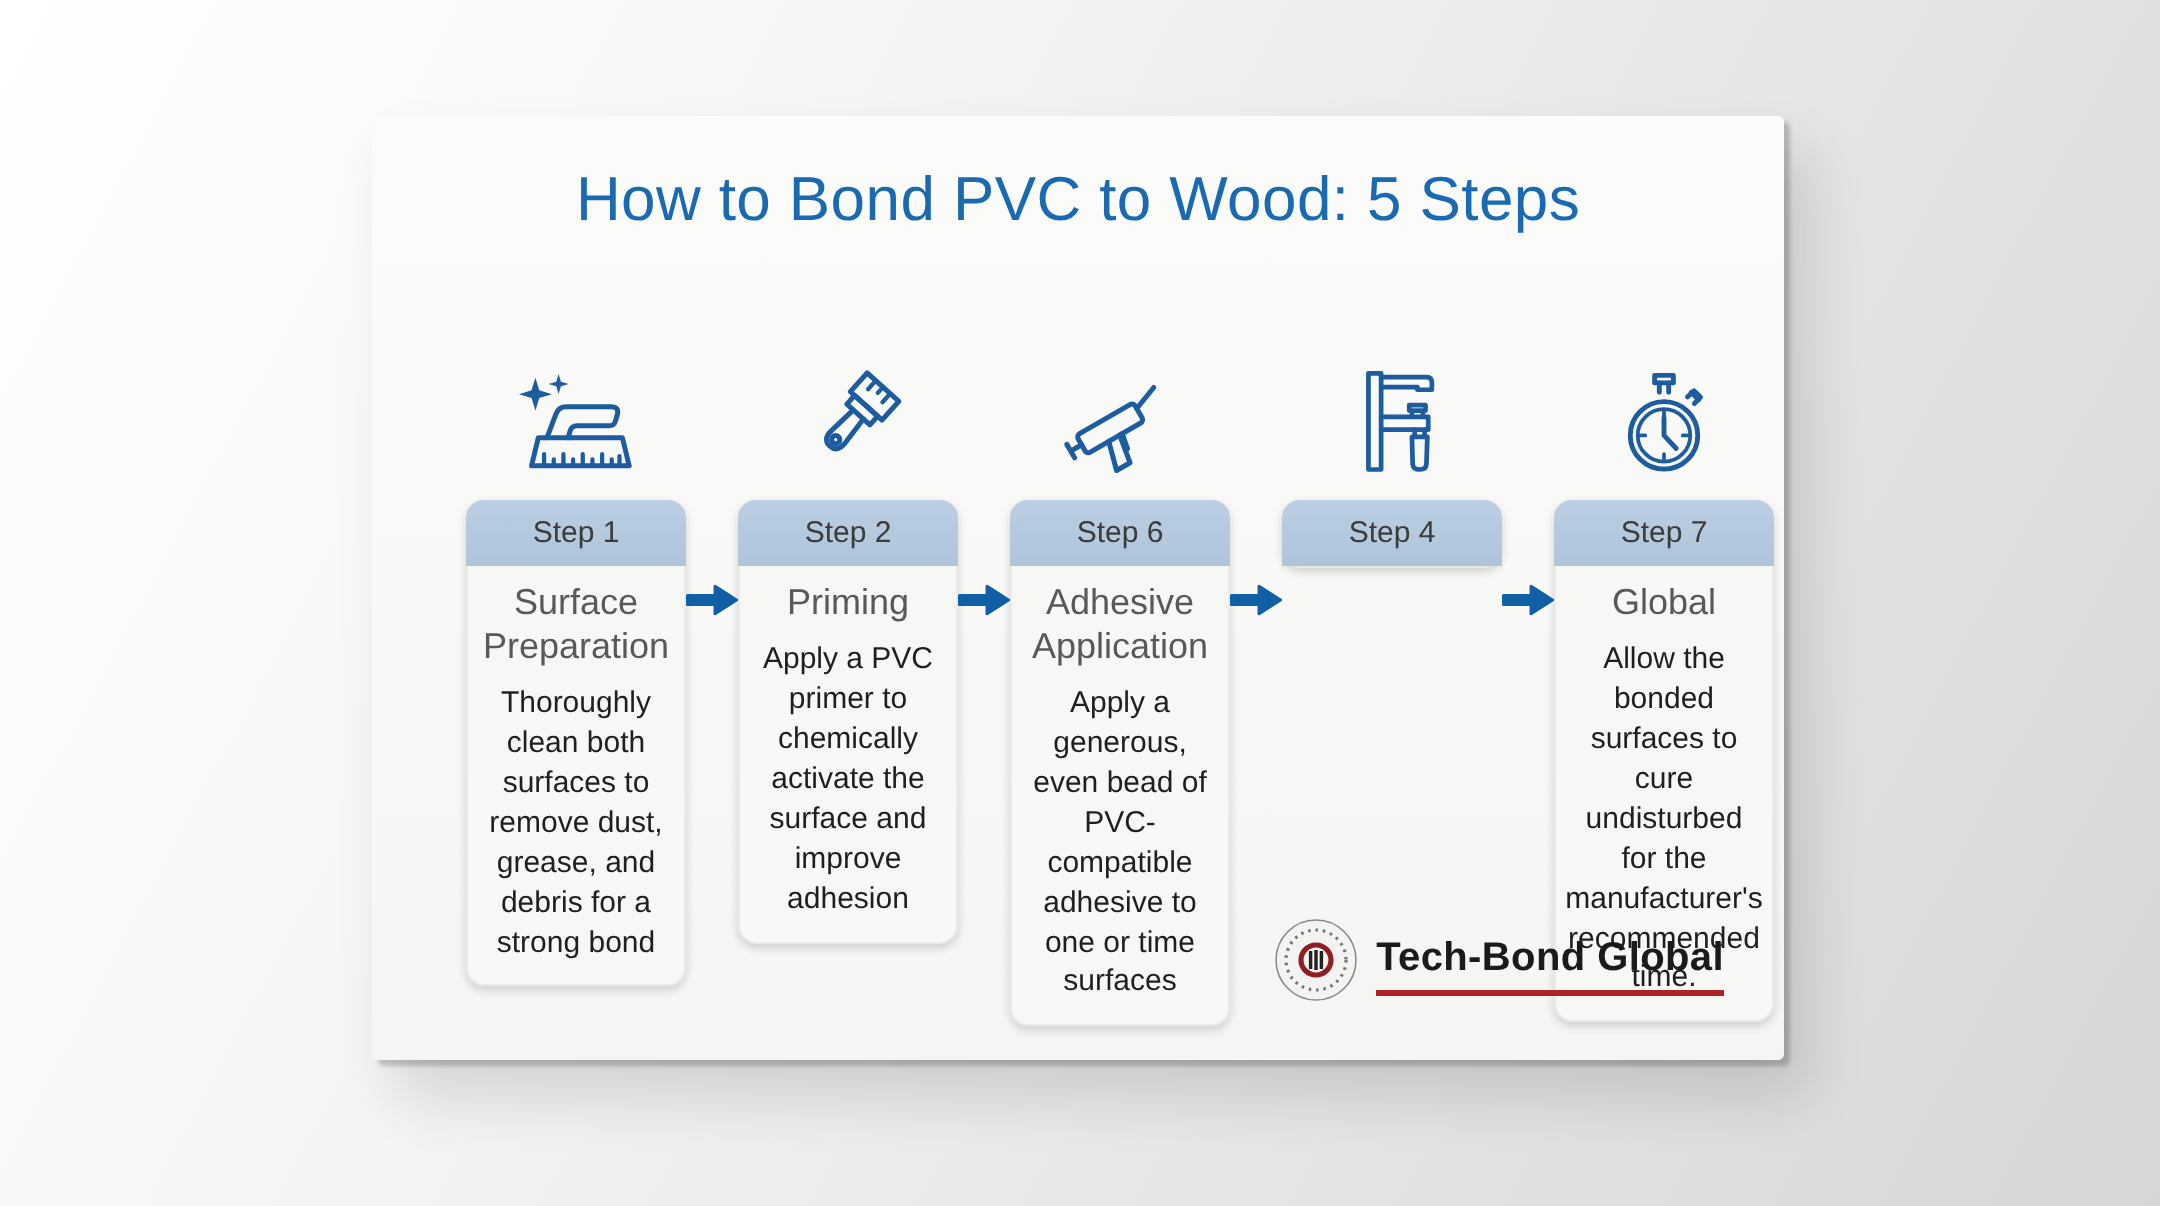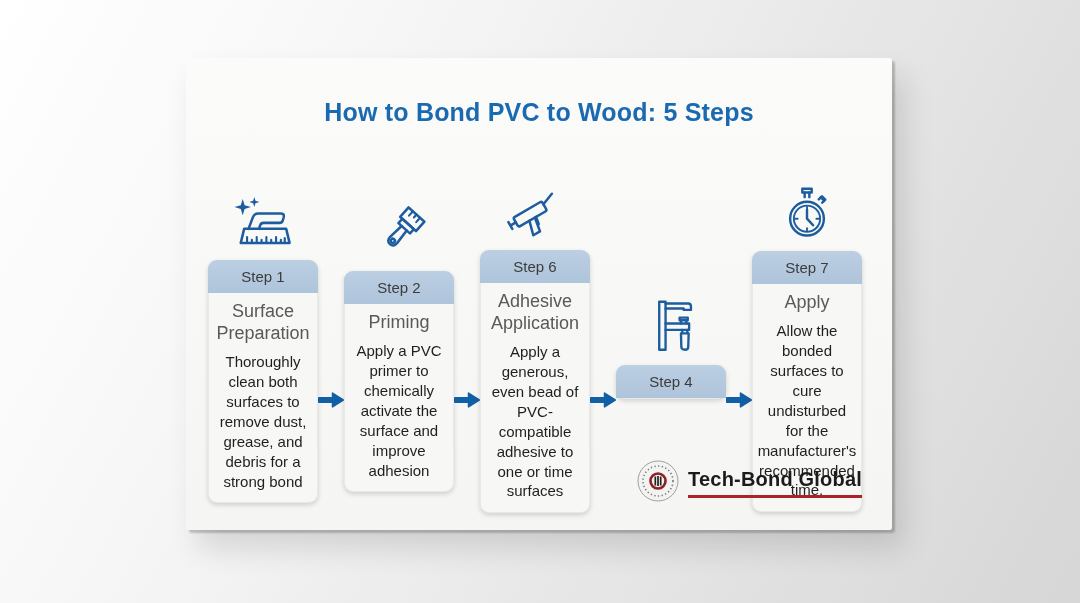--- a/index.html
+++ b/index.html
@@ -9,27 +9,27 @@
     background: linear-gradient(118deg, #ffffff 0%, #f6f6f6 30%, #e6e6e6 65%, #d6d6d6 100%);
     position: relative;
   }
   .paper {
     position:absolute; left:186px; top:58px; width:706px; height:472px;
     background: linear-gradient(180deg, #fbfbfa 0%, #f5f5f4 100%);
     border-radius:3px;
     box-shadow: 3px 3px 2px rgba(0,0,0,0.20), 12px 18px 30px rgba(0,0,0,0.13);
   }
   .title {
-    position:absolute; top:40px; left:0; width:100%;
-    text-align:center; font-size:25px; font-weight:bold;
+    position:absolute; top:24px; left:0; width:100%;
+    text-align:center; font-size:31px; font-weight:normal;
     color:#1a6ab1; letter-spacing:0.2px;
   }
   .steps-row {
-    position:absolute; top:118px; left:22px; right:37px;
-    display:flex; justify-content:space-between; align-items:center;
+    position:absolute; top:118px; left:47px; right:37px;
+    display:flex; justify-content:space-between; align-items:flex-start;
   }
   .step-col { width:110px; display:flex; flex-direction:column; align-items:center; }
   .icon-box { height:68px; display:flex; align-items:flex-end; justify-content:center; margin-bottom:6px; }
   .card {
     width:110px; background:#f7f7f6; border:1px solid #e9e9e8; border-radius:9px;
     box-shadow: 0 2px 5px rgba(0,0,0,0.16);
   }
   .card-header {
     height:33px; margin:-1px -1px 0 -1px;
     background:linear-gradient(180deg,#bccfe3,#aec4da);
@@ -168,21 +168,21 @@
           <path d="M46.5 14 L50.5 18 M44.5 16.5 L48 13.2 L51.5 16.6 L48.2 20"></path>
           <circle cx="32" cy="37" r="18"></circle>
           <circle cx="32" cy="37" r="14" stroke-width="2"></circle>
           <path d="M32 24.5 V27 M44.5 37 H42 M32 49.5 V47 M19.5 37 H22" stroke-width="2"></path>
           <path d="M32 37 V27.5 M32 37 L38.5 44"></path>
         </svg>
       </div>
       <div class="card">
         <div class="card-header">Step 7</div>
         <div class="card-body">
-          <div class="card-title">Apply</div>
+          <div class="card-title">Global</div>
           <div class="card-desc">Allow the bonded surfaces to cure undisturbed for the manufacturer's recommended time.</div>
         </div>
       </div>
     </div>
 
   </div>
 
   <div class="logo">
     <span>
       <svg width="42" height="42" viewBox="0 0 42 42">

